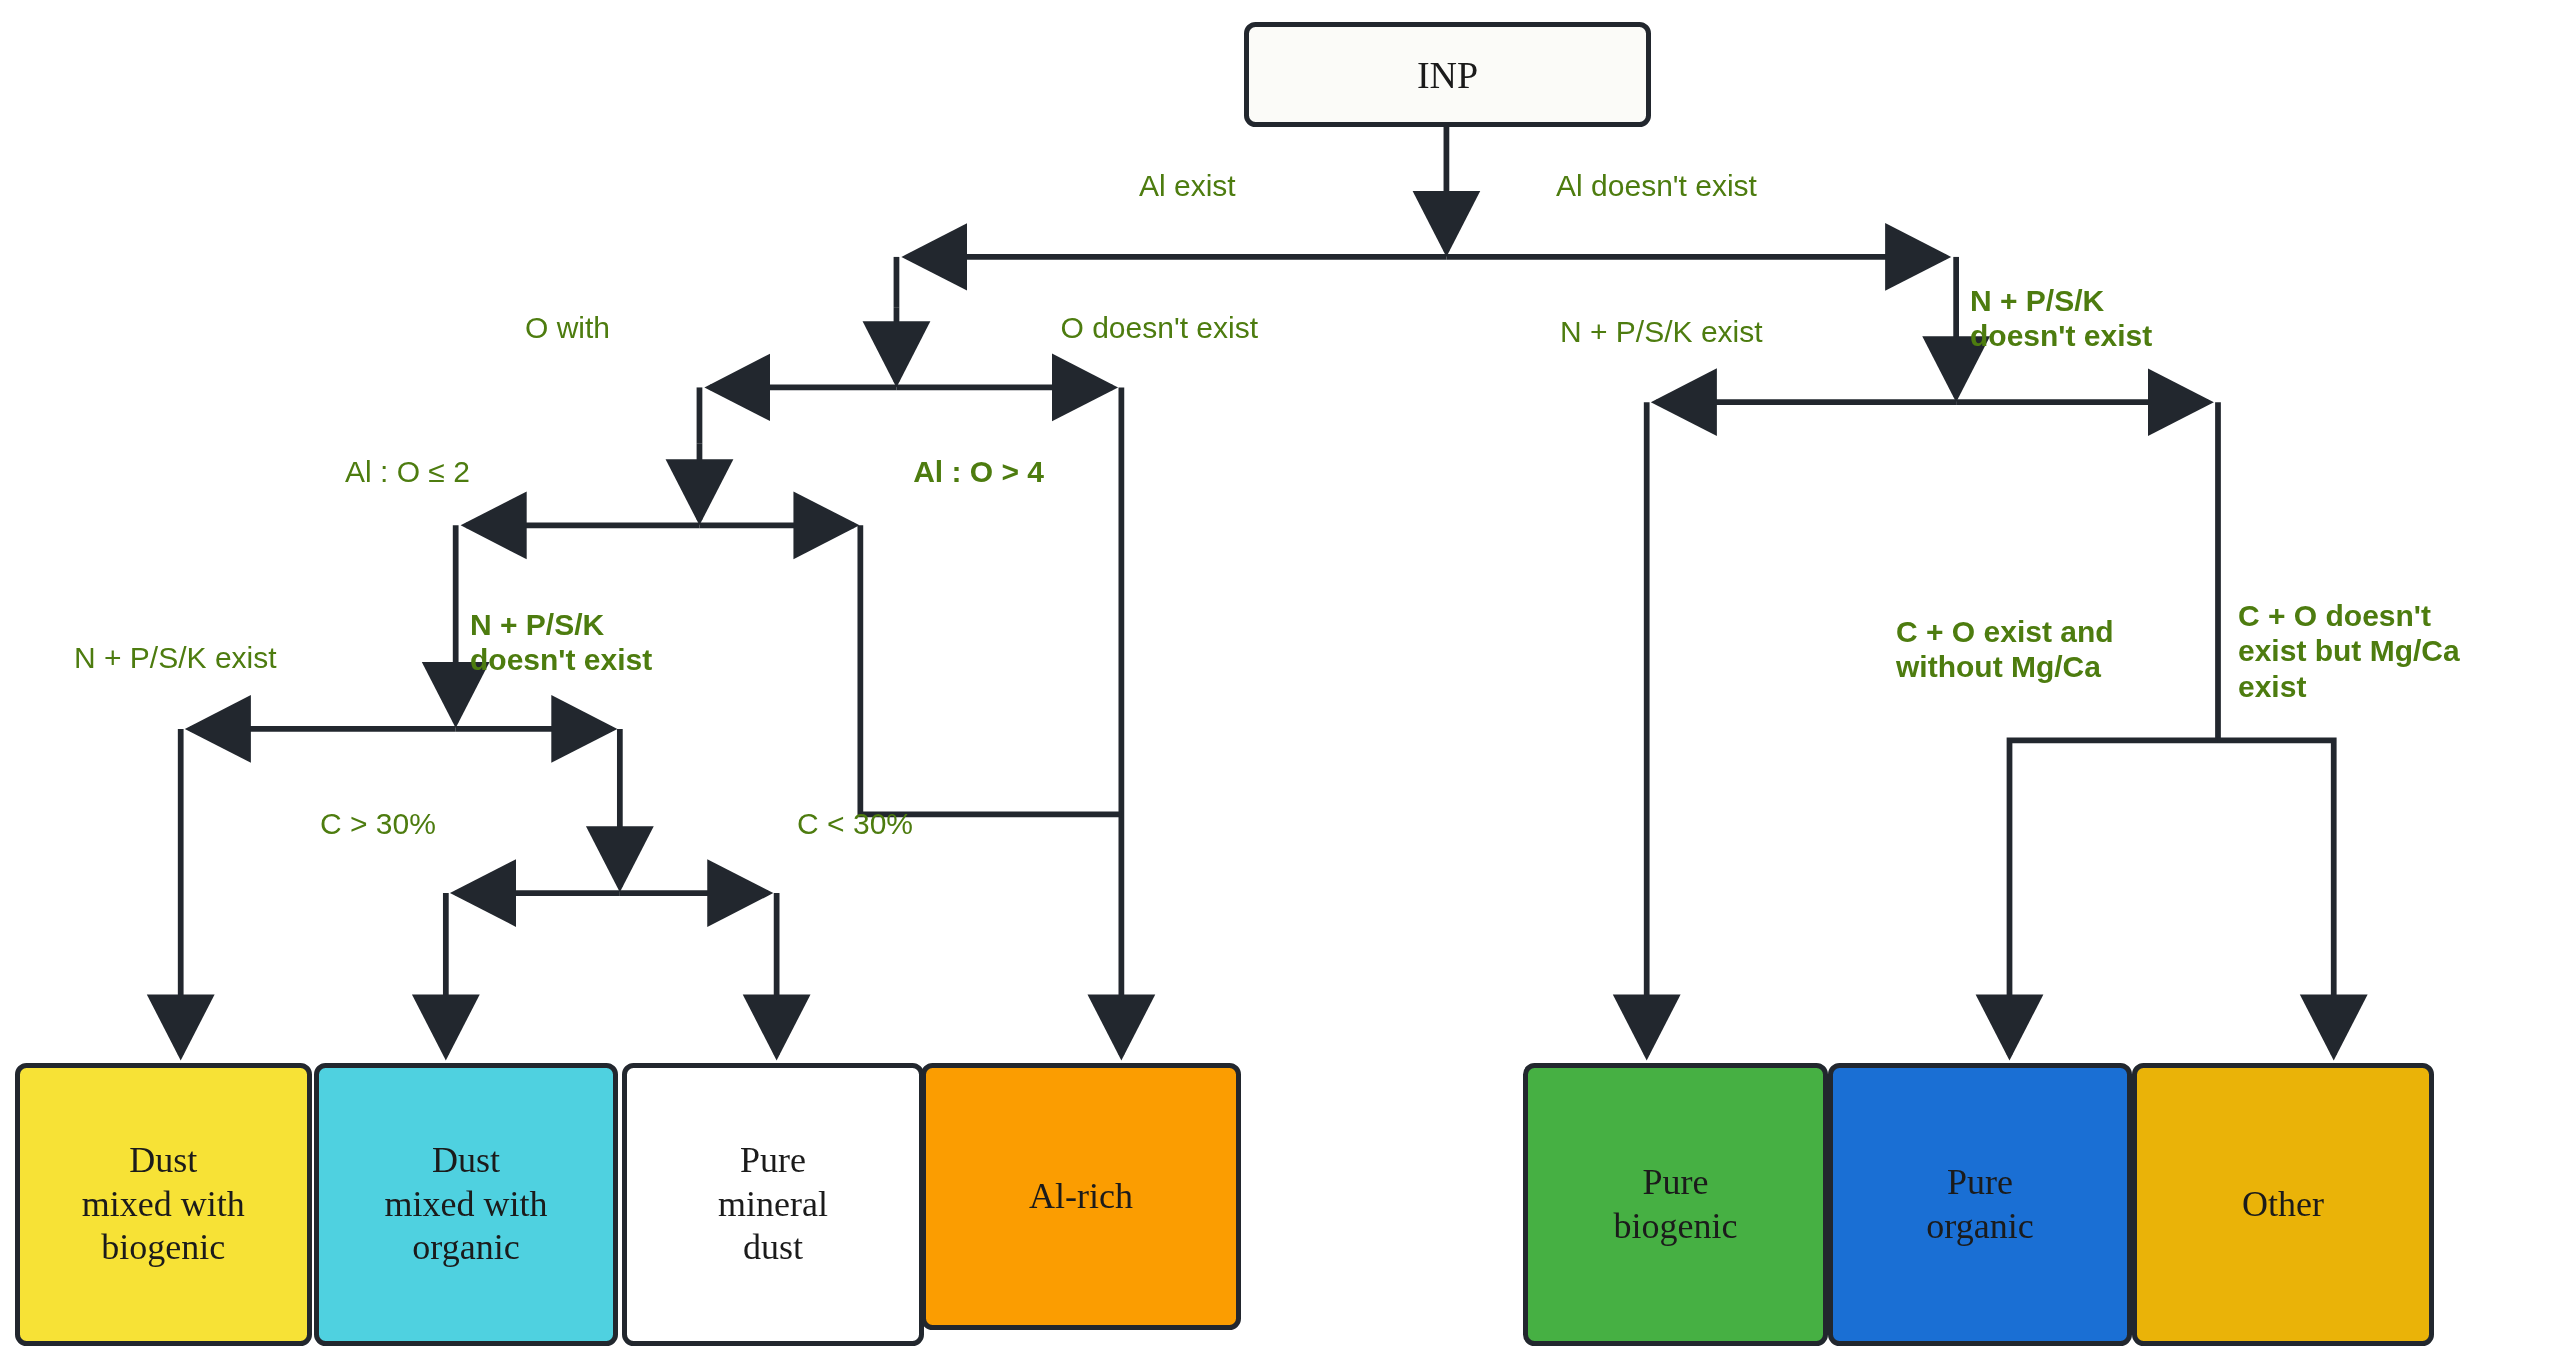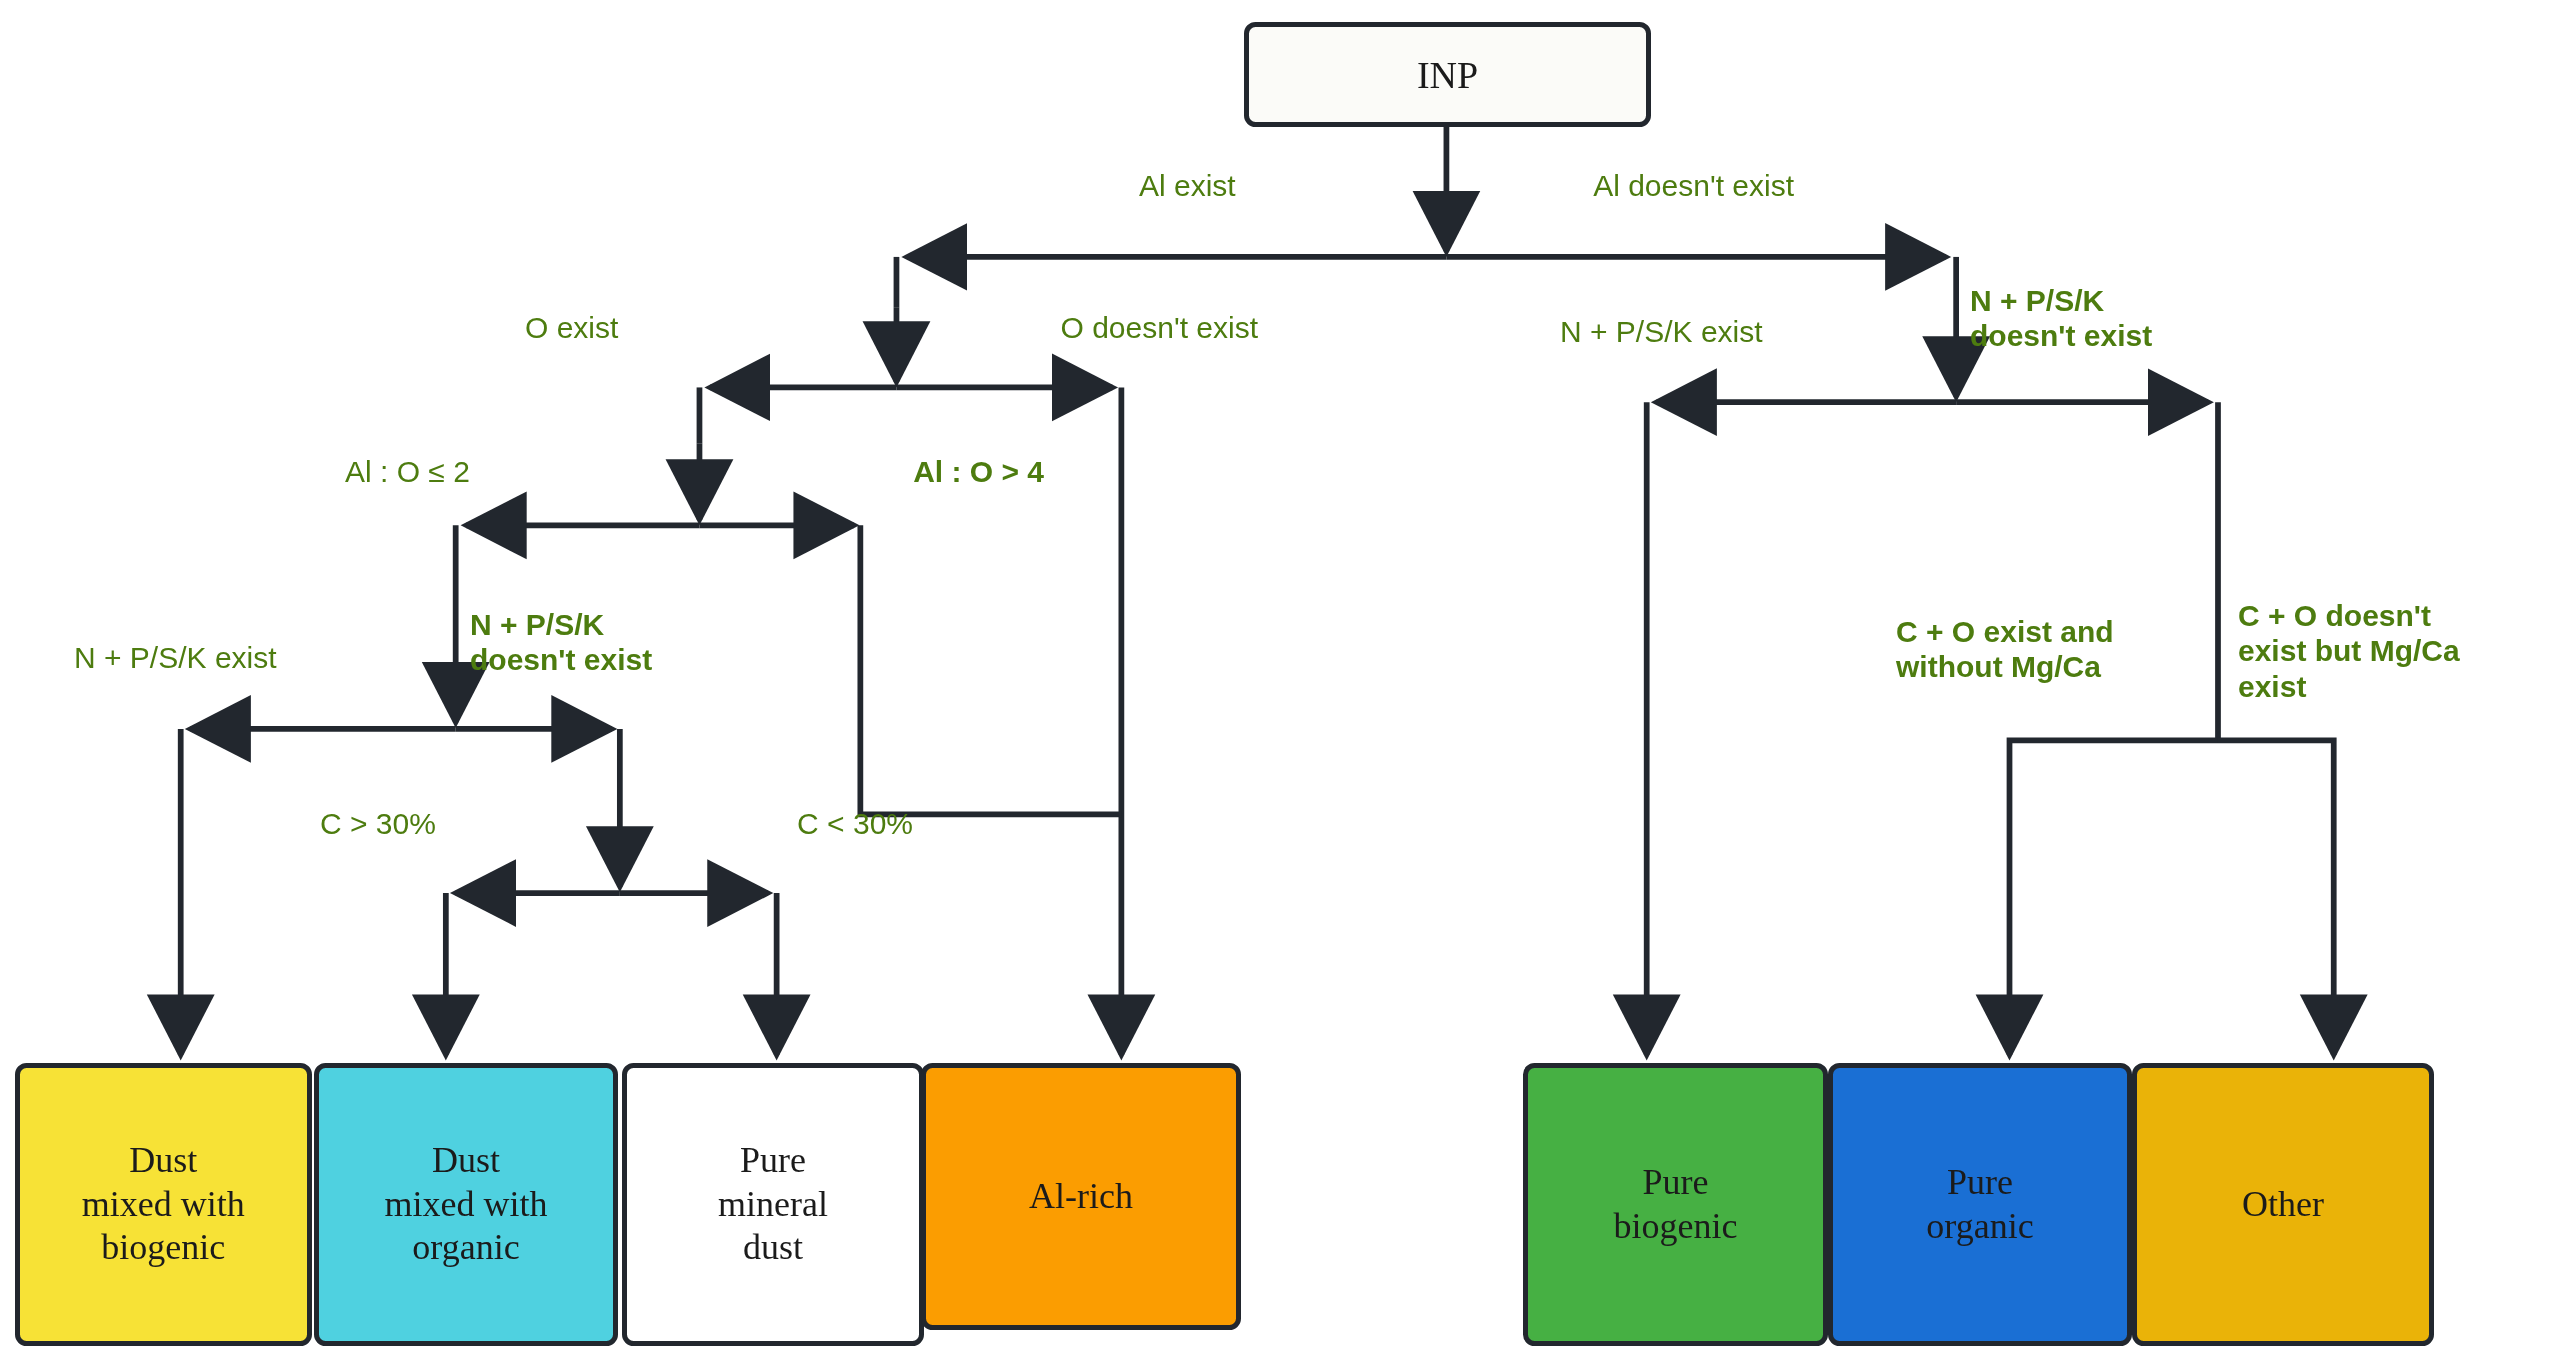--- a/index.html
+++ b/index.html
@@ -88,23 +88,23 @@
       <path d="M2702,902 L2448,902 L2448,1285" marker-end="url(#ah)"></path>
       <path d="M2702,902 L2843,902 L2843,1285" marker-end="url(#ah)"></path>
     </g>
   </svg>
 
   <div id="root-node" class="node" style="left:1244px;top:16.4px;width:407px;height:105px;">
     <span class="txt" style="white-space: pre-line;">INP</span>
   </div>
 
   <div class="edge-label lbl-right" style="left: 1139px; top: 168px; width: 271px; white-space: pre-line;">Al exist</div>
-  <div class="edge-label lbl-left" style="left: 1449px; top: 168px; width: 345px; white-space: pre-line;">Al doesn't exist</div>
+  <div class="edge-label lbl-left" style="left: 1484px; top: 168px; width: 345px; white-space: pre-line; text-align: center;">Al doesn't exist</div>
 
-  <div class="edge-label lbl-right" style="left: 525px; top: 310px; width: 328px; white-space: pre-line;">O exist</div>
+  <div class="edge-label lbl-right" style="left: 525px; top: 310px; width: 328px; white-space: pre-line;">O with</div>
   <div class="edge-label lbl-left" style="left: 913px; top: 310px; width: 345px; white-space: pre-line;">O doesn't exist</div>
 
   <div class="edge-label lbl-right" style="left: 345px; top: 454px; width: 328px; white-space: pre-line;">Al : O ≤ 2</div>
   <div class="edge-label lbl-left" style="left: 716px; top: 454px; width: 328px; white-space: pre-line; font-weight: bold;">Al : O &gt; 4</div>
 
   <div class="edge-label lbl-right" style="left: 74px; top: 640px; width: 361px; white-space: pre-line;">N + P/S/K exist</div>
   <div class="edge-label lbl-center" style="left: 470px; top: 607px; width: 271px; white-space: pre-line;">N + P/S/K
 doesn't exist</div>
 
   <div class="edge-label lbl-right" style="left: 320px; top: 806px; width: 279px; white-space: pre-line;">C &gt; 30%</div>

